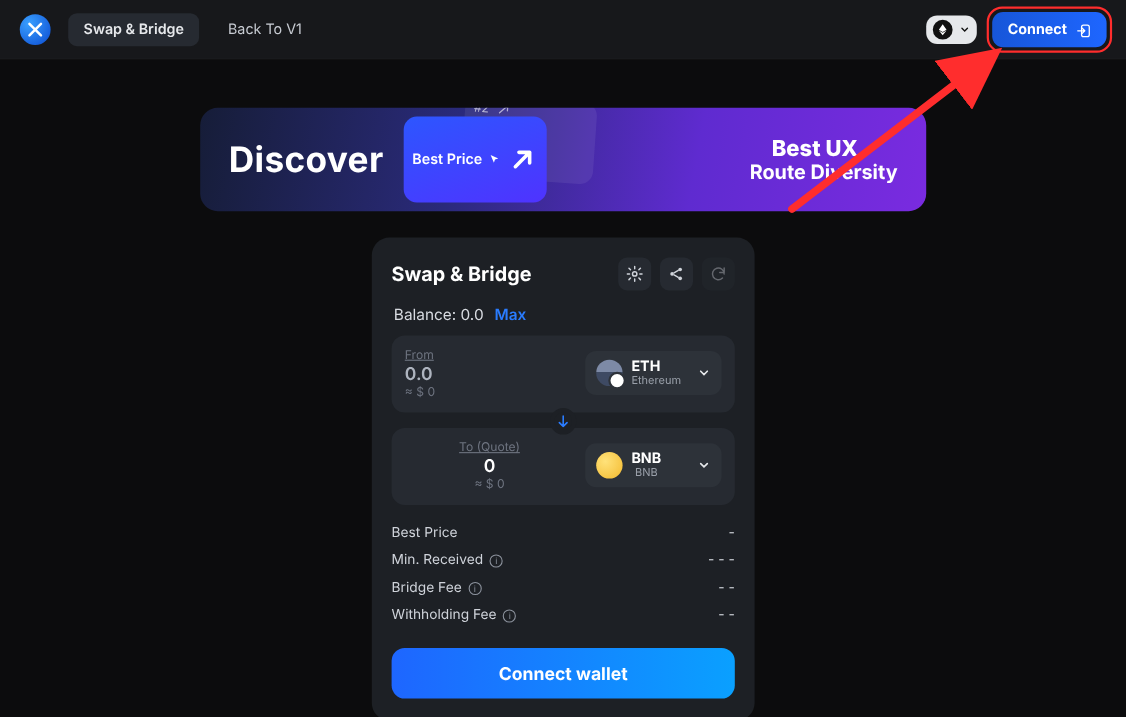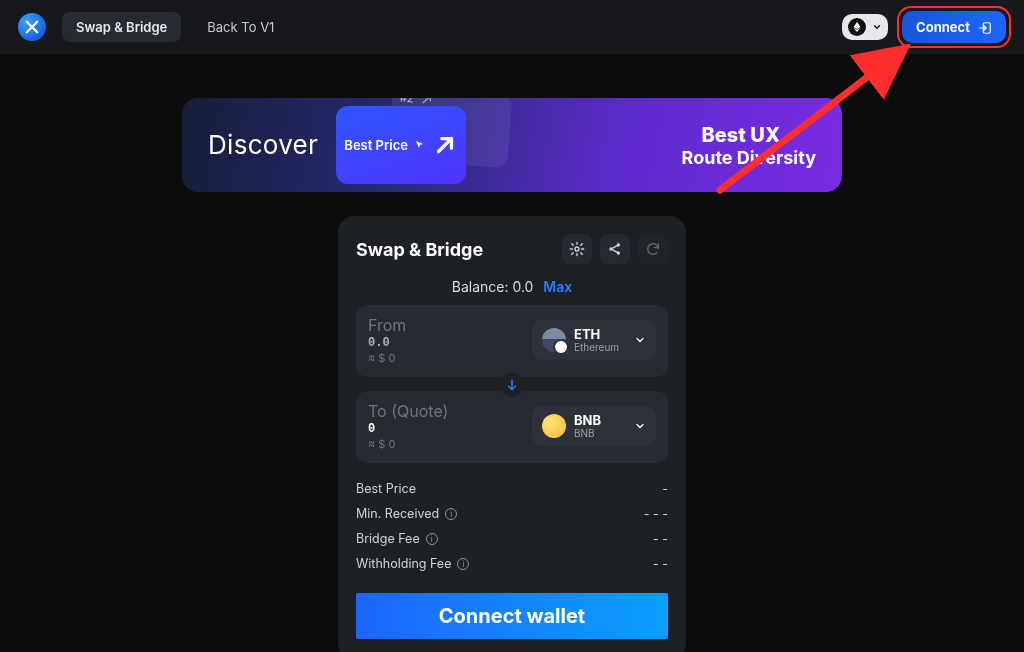--- a/index.html
+++ b/index.html
@@ -31,63 +31,63 @@
   .netpick svg.chev{width:10px;height:10px;color:#111;}
   .connect-wrap{position:relative;}
   .connect{background:linear-gradient(90deg,#1756d9,#1e66ff);border-radius:10px;padding:8px 14px;font-size:13px;font-weight:700;color:#fff;display:flex;align-items:flex-end;gap:8px;cursor:pointer;}
   .connect-outline{position:absolute;inset:-5px;border:2px solid var(--accent);border-radius:14px;pointer-events:none;}
   
   
   .banner{width:660px;margin:44px auto 0;height:94px;border-radius:16px;position:relative;overflow:hidden;
     background:linear-gradient(100deg,#161d38 0%, #2a2a7a 35%, #5f2bd0 68%, #7a2be0 100%);
     display:flex;align-items:center;padding:0 26px;gap:18px;}
   .banner .left{line-height:1.1;}
-  .banner .d1{font-size:26px;font-weight:400;color:#fff;letter-spacing:.3px;}
+  .banner .d1{font-size:32px;font-weight:700;color:#fff;letter-spacing:.3px;}
   .banner .d2{font-size:18px;font-weight:700;color:#fff;}
   .banner .card{width:130px;height:78px;border-radius:12px;background:linear-gradient(160deg,#2d56ff,#4f33ff);position:relative;display:flex;align-items:center;justify-content:center;gap:6px;}
   .banner .cardback{position:absolute;top:-16px;left:54px;width:120px;height:74px;border-radius:12px;background:rgba(255,255,255,0.07);transform:rotate(4deg);display:flex;align-items:flex-start;justify-content:flex-start;padding:4px 8px;color:rgba(255,255,255,.65);font-size:11px;gap:6px;}
   .banner .card span{font-size:13px;color:#fff;font-weight:600;}
   .banner .right{margin-left:auto;text-align:left;}
   .banner .r1{font-size:20px;font-weight:800;color:#fff;padding-left:20px;}
   .banner .r2{font-size:18px;font-weight:700;color:#fff;}
   
   
   .card-main{width:348px;margin:24px auto 0;background:var(--panel);border-radius:16px;padding:18px 18px 20px;}
   .card-head{display:flex;align-items:center;margin-bottom:14px;}
   .card-head h2{margin:0;font-size:18px;font-weight:700;color:#fff;}
   .icons{margin-left:auto;display:flex;gap:8px;}
   .iconbtn{width:30px;height:30px;border-radius:8px;background:#262a31;display:flex;align-items:center;justify-content:center;cursor:pointer;}
   .iconbtn.disabled{opacity:.4;cursor:default;}
   .iconbtn svg{width:16px;height:16px;color:#cfd3da;}
   
-  .balance{text-align:center;font-size:14px;color:#d8dbe1;margin:4px 2px 10px;}
+  .balance{text-align:left;font-size:14px;color:#d8dbe1;margin:4px 2px 10px;}
   .balance .max{color:var(--blue);font-weight:600;margin-left:6px;cursor:pointer;}
   
   .io{background:var(--panel2);border-radius:12px;padding:10px 12px 12px;display:flex;align-items:center;gap:10px;position:relative;}
-  .io + .io{margin-top:14px;}
+  .io + .io{margin-top:14px;text-align:center;}
   .io .col{display:flex;flex-direction:column;gap:2px;flex:1;}
-  .io .lbl{font-size:16px;color:var(--muted2);}
-  .io .amt{font-size:12px;font-weight:600;color:#aeb4bf;line-height:1;font-family:Liberation Mono, monospace;}
+  .io .lbl{font-size:11px;color:var(--muted2);text-decoration:underline;}
+  .io .amt{font-size:16px;font-weight:600;color:#aeb4bf;line-height:1;}
   .io .amt.solid{color:#fff;}
   .io .usd{font-size:11px;color:var(--muted2);}
   .tokensel{background:var(--panel3);border-radius:10px;padding:8px 10px;display:flex;align-items:center;gap:8px;min-width:124px;cursor:pointer;}
   .tokensel .coin{width:24px;height:24px;border-radius:50%;position:relative;}
   .tokensel .tname{font-size:13px;font-weight:700;color:#fff;line-height:1.05;}
   .tokensel .tsub{font-size:10px;color:var(--muted);line-height:1.05;}
   .tokensel svg.chev{width:12px;height:12px;margin-left:auto;color:#e6e8eb;}
   .swapdir{position:absolute;left:50%;transform:translateX(-50%);top:-18px;width:24px;height:24px;border-radius:50%;background:var(--panel);display:flex;align-items:center;justify-content:center;cursor:pointer;border:4px solid var(--panel);}
   .swapdir svg{width:14px;height:14px;color:var(--blue);}
   
   .meta{margin-top:18px;display:flex;flex-direction:column;gap:10px;}
   .mrow{display:flex;align-items:center;font-size:12.5px;color:#cfd3da;}
   .mrow .k{color:#cfd3da;display:flex;align-items:center;gap:6px;}
   .mrow .v{margin-left:auto;color:#cfd3da;}
   .info{width:12px;height:12px;border-radius:50%;border:1px solid #8c929d;display:inline-flex;align-items:center;justify-content:center;font-size:8px;color:#8c929d;}
   
-  .cta{margin-top:22px;width:100%;height:46px;border:none;border-radius:2px;background:linear-gradient(90deg,#1e66ff,#0aa0ff);color:#fff;font-size:20px;font-weight:700;cursor:pointer;}
+  .cta{margin-top:22px;width:100%;height:46px;border:none;border-radius:12px;background:linear-gradient(90deg,#1e66ff,#0aa0ff);color:#fff;font-size:16px;font-weight:700;cursor:pointer;}
   
   
   .arrow-ann{position:absolute;left:700px;top:40px;width:230px;height:160px;pointer-events:none;}
   
   
   .coin.eth{background:linear-gradient(180deg,#7d8aa6 45%, #3e4a63 45%);} 
   .coin.eth::after{content:"";position:absolute;right:-3px;bottom:-3px;width:12px;height:12px;border-radius:50%;background:#fff;border:2px solid var(--panel3);} 
   .coin.bnb{background:radial-gradient(circle at 35% 35%, #ffe27a, #f3ba2f);} 
 </style>
 </head>

